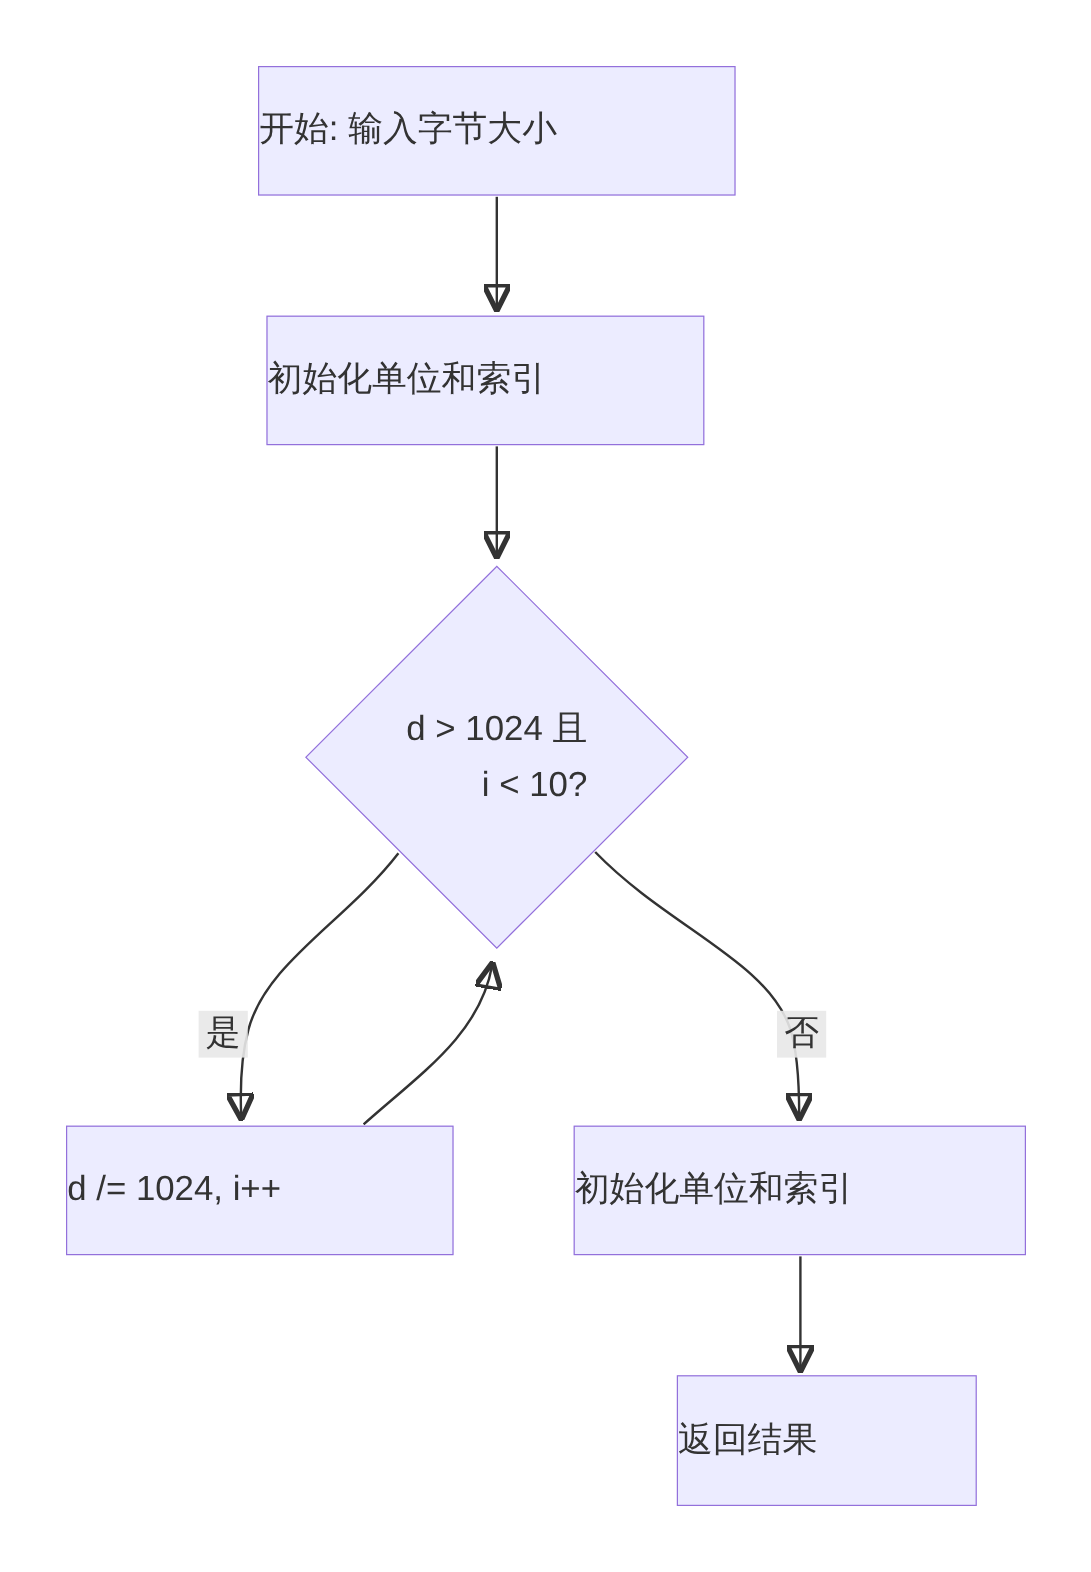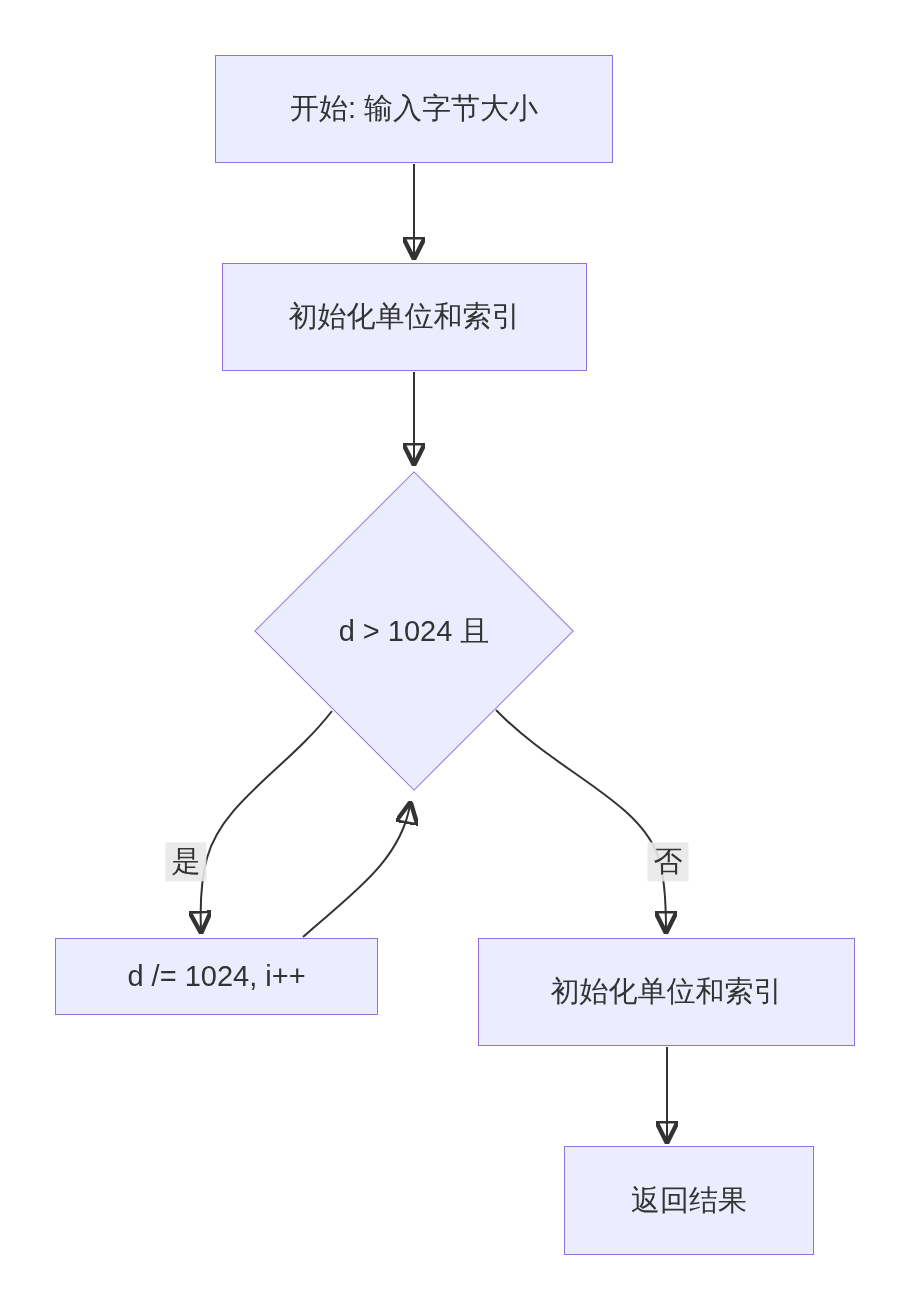--- a/index.html
+++ b/index.html
@@ -25,33 +25,32 @@
   .edges path {
     fill: none;
     stroke: var(--edge, #333333);
     stroke-width: 2px;
   }
   .node {
     position: absolute;
     z-index: 2;
     display: flex;
     align-items: center;
-    justify-content: center;
     box-sizing: border-box;
     background: var(--node-fill, #ECECFF);
     border: 1.5px solid var(--node-border, #9370DB);
     font-size: 29px;
     line-height: 1.3;
     text-align: center;
     white-space: nowrap;
     color: var(--text, #333333);
   }
   .node-start  { left: 215px; top: 55px;   width: 398px; height: 108px; }
   .node-init   { left: 222px; top: 263px;  width: 365px; height: 108px; }
-  .node-loop   { left: 55px;  top: 938px;  width: 323px; height: 77px; }
+  .node-loop   { left: 55px;  top: 938px;  width: 323px; height: 108px; }
   .node-format { left: 478px; top: 938px;  width: 377px; height: 108px; }
   .node-result { left: 564px; top: 1146px; width: 250px; height: 109px; }
 
   .decision-shape {
     position: absolute;
     z-index: 2;
     left: 301px;
     top: 518px;
     width: 226px;
     height: 226px;
@@ -108,20 +107,21 @@
     <span>开始: 输入字节大小</span>
   </div>
 
   <div class="node node-init">
     <span>初始化单位和索引</span>
   </div>
 
   <div class="decision-shape"></div>
   <div class="decision-label">
     <div>d &gt; 1024 且</div>
+    <div>i &lt; 10?</div>
   </div>
 
   <div class="edge-label edge-label-yes">是</div>
   <div class="edge-label edge-label-no">否</div>
 
   <div class="node node-loop">
     <span>d /= 1024, i++</span>
   </div>
 
   <div class="node node-format">

